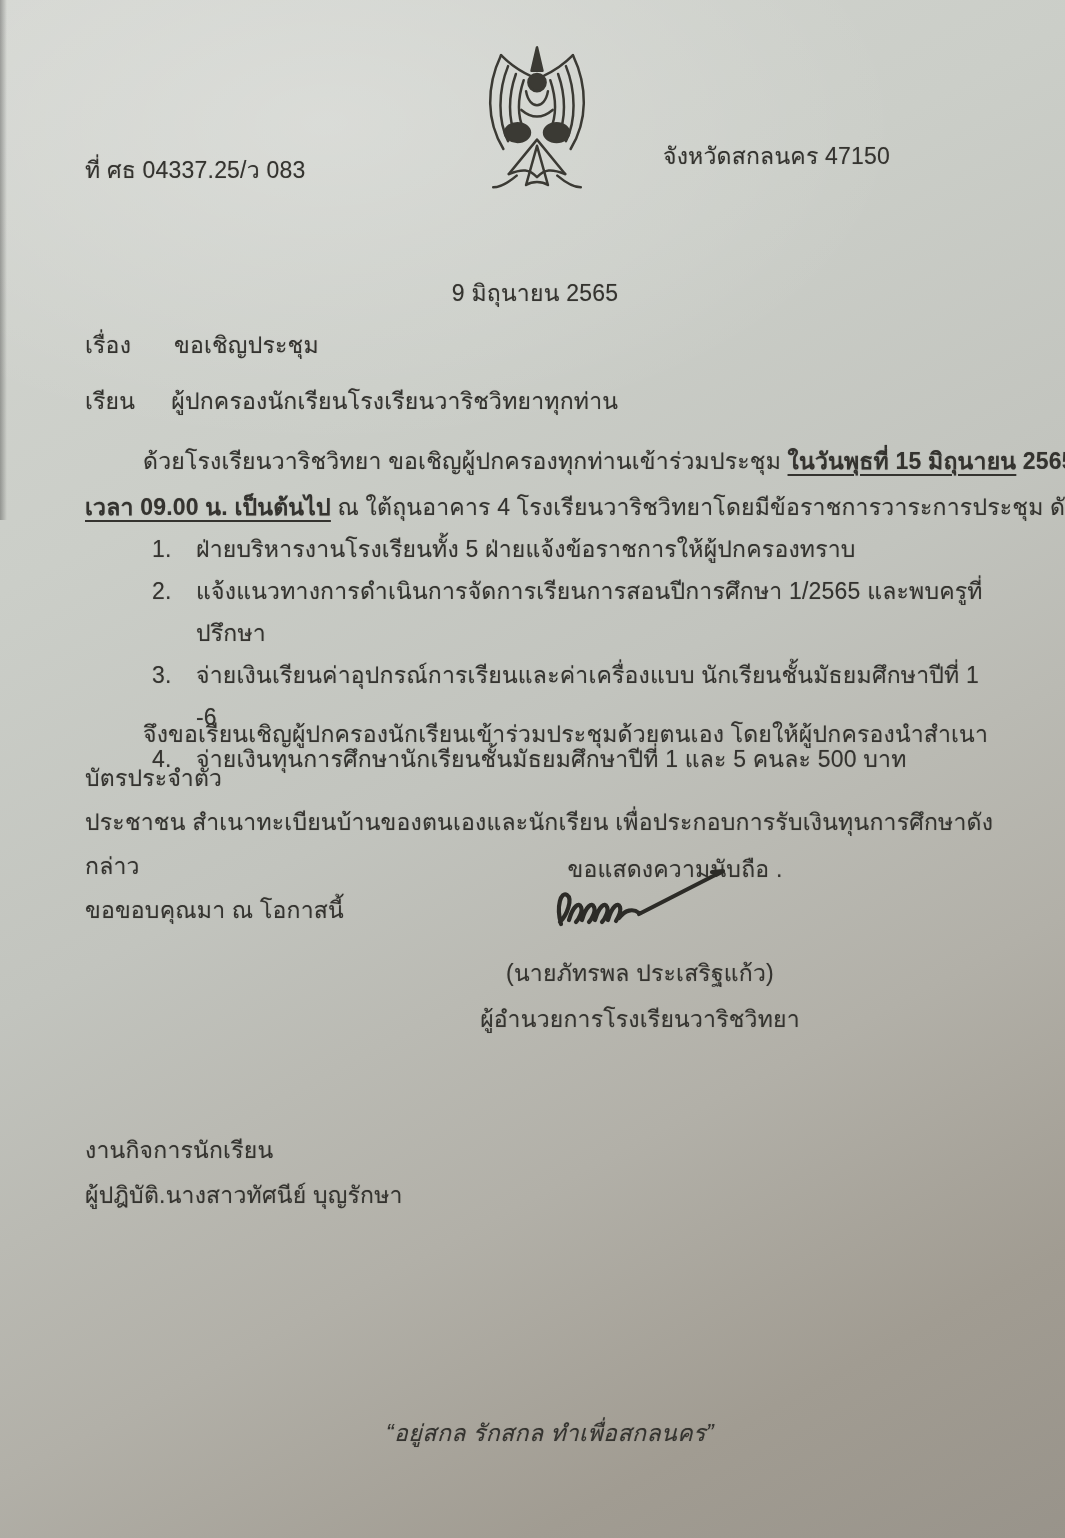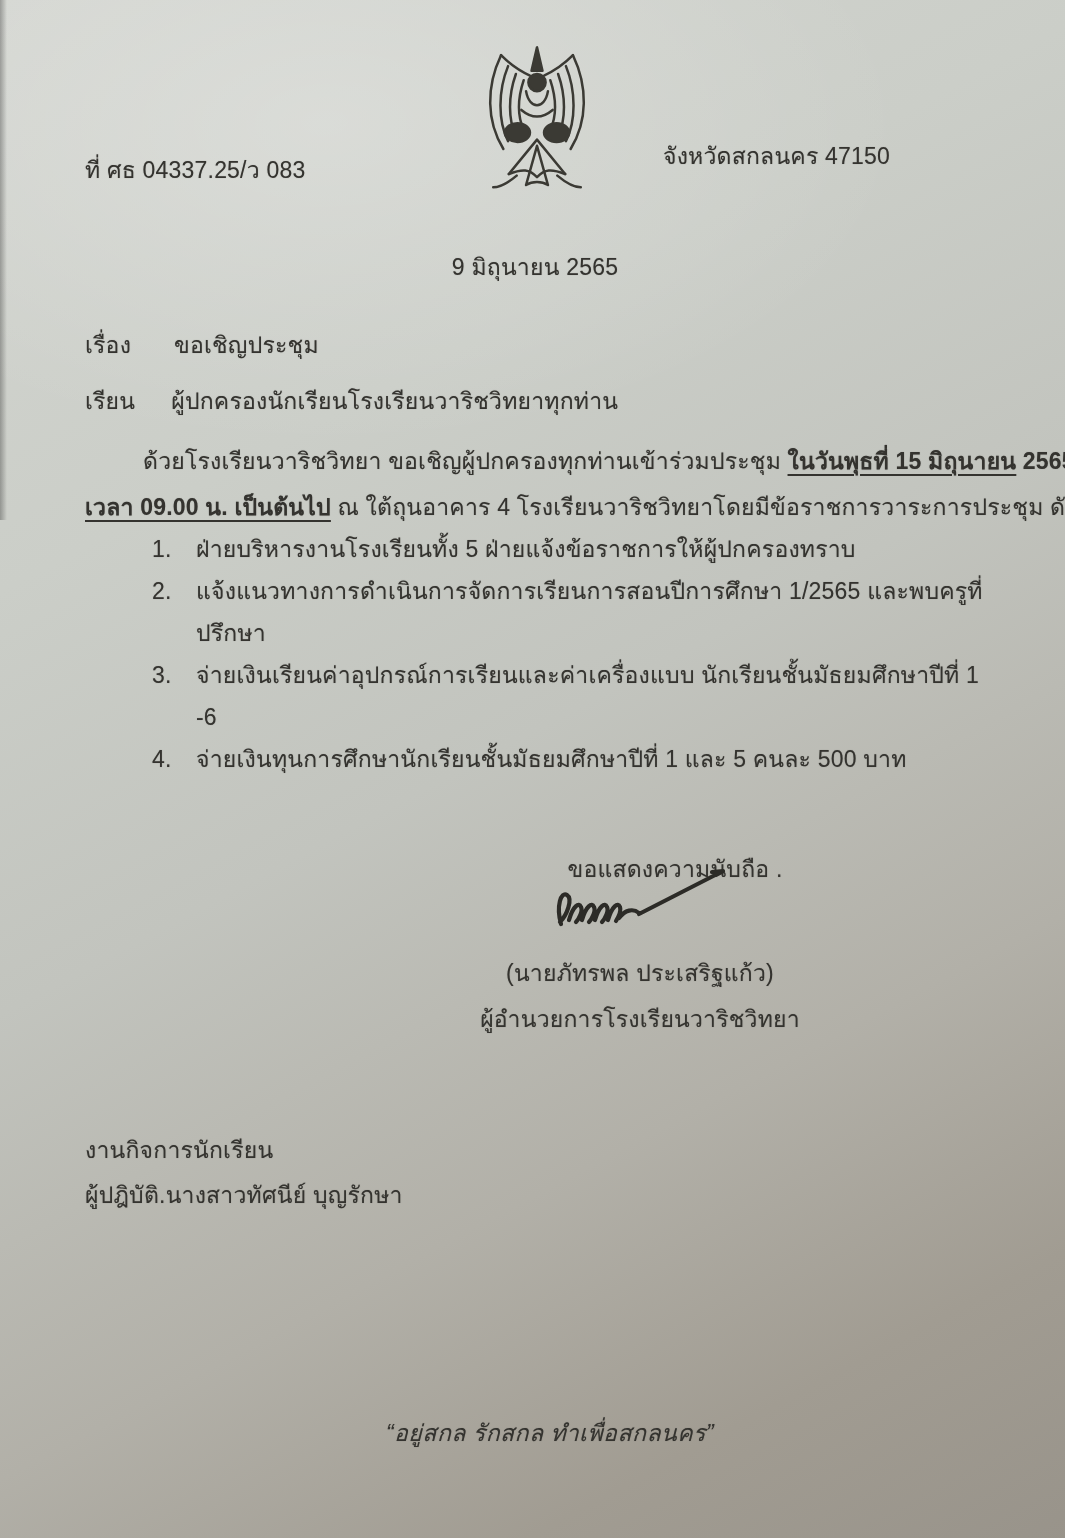--- a/index.html
+++ b/index.html
@@ -75,21 +75,21 @@
       </g>
     </svg>
   </div>
 
   <div class="abs txt" style="left:85px;top:147px;">ที่ ศธ  04337.25/ว 083</div>
 
   <div class="abs txt" style="left:663px;top:133px;line-height:47px;">
     <div>จังหวัดสกลนคร  47150</div>
   </div>
 
-  <div class="abs txt center" style="left:370px;top:244px;width:330px;">9  มิถุนายน  2565</div>
+  <div class="abs txt center" style="left:370px;top:270px;width:330px;">9  มิถุนายน  2565</div>
 
   <div class="abs txt" style="left:85px;top:322px;">
     <span>เรื่อง</span><span style="display:inline-block;width:43px;"></span><span>ขอเชิญประชุม</span>
   </div>
 
   <div class="abs txt" style="left:85px;top:378px;">
     <span>เรียน</span><span style="display:inline-block;width:36px;"></span><span>ผู้ปกครองนักเรียนโรงเรียนวาริชวิทยาทุกท่าน</span>
   </div>
 
   <div class="abs txt" style="left:85px;top:438px;width:895px;">
@@ -113,20 +113,25 @@
     <div class="agenda-row">
       <span class="agenda-num">3.</span>
       <span>จ่ายเงินเรียนค่าอุปกรณ์การเรียนและค่าเครื่องแบบ นักเรียนชั้นมัธยมศึกษาปีที่  1 -6</span>
     </div>
     <div class="agenda-row">
       <span class="agenda-num">4.</span>
       <span>จ่ายเงินทุนการศึกษานักเรียนชั้นมัธยมศึกษาปีที่  1  และ  5  คนละ  500  บาท</span>
     </div>
   </div>
 
+  <div class="abs txt" style="left:85px;top:712px;width:910px;line-height:44px;">
+    <div class="indent">จึงขอเรียนเชิญผู้ปกครองนักเรียนเข้าร่วมประชุมด้วยตนเอง  โดยให้ผู้ปกครองนำสำเนาบัตรประจำตัว</div>
+    <div>ประชาชน  สำเนาทะเบียนบ้านของตนเองและนักเรียน  เพื่อประกอบการรับเงินทุนการศึกษาดังกล่าว</div>
+    <div>ขอขอบคุณมา  ณ  โอกาสนี้</div>
+  </div>
 
   <div class="abs txt center" style="left:505px;top:846px;width:340px;">ขอแสดงความนับถือ .</div>
 
   <div class="sig-wrap">
     <svg viewBox="0 0 190 88" width="190" height="88" aria-hidden="true">
       <path d="M16,66 C11,48 16,33 22,37 C28,41 22,57 15,64
                M24,62 C28,48 34,44 36,49 C38,53 34,61 31,64
                M37,62 C41,48 47,44 49,49 C51,53 47,61 44,64
                M50,62 C54,48 60,44 62,49 C64,53 60,61 57,64
                M63,62 C67,48 73,44 75,49 C76,52 74,58 71,63

